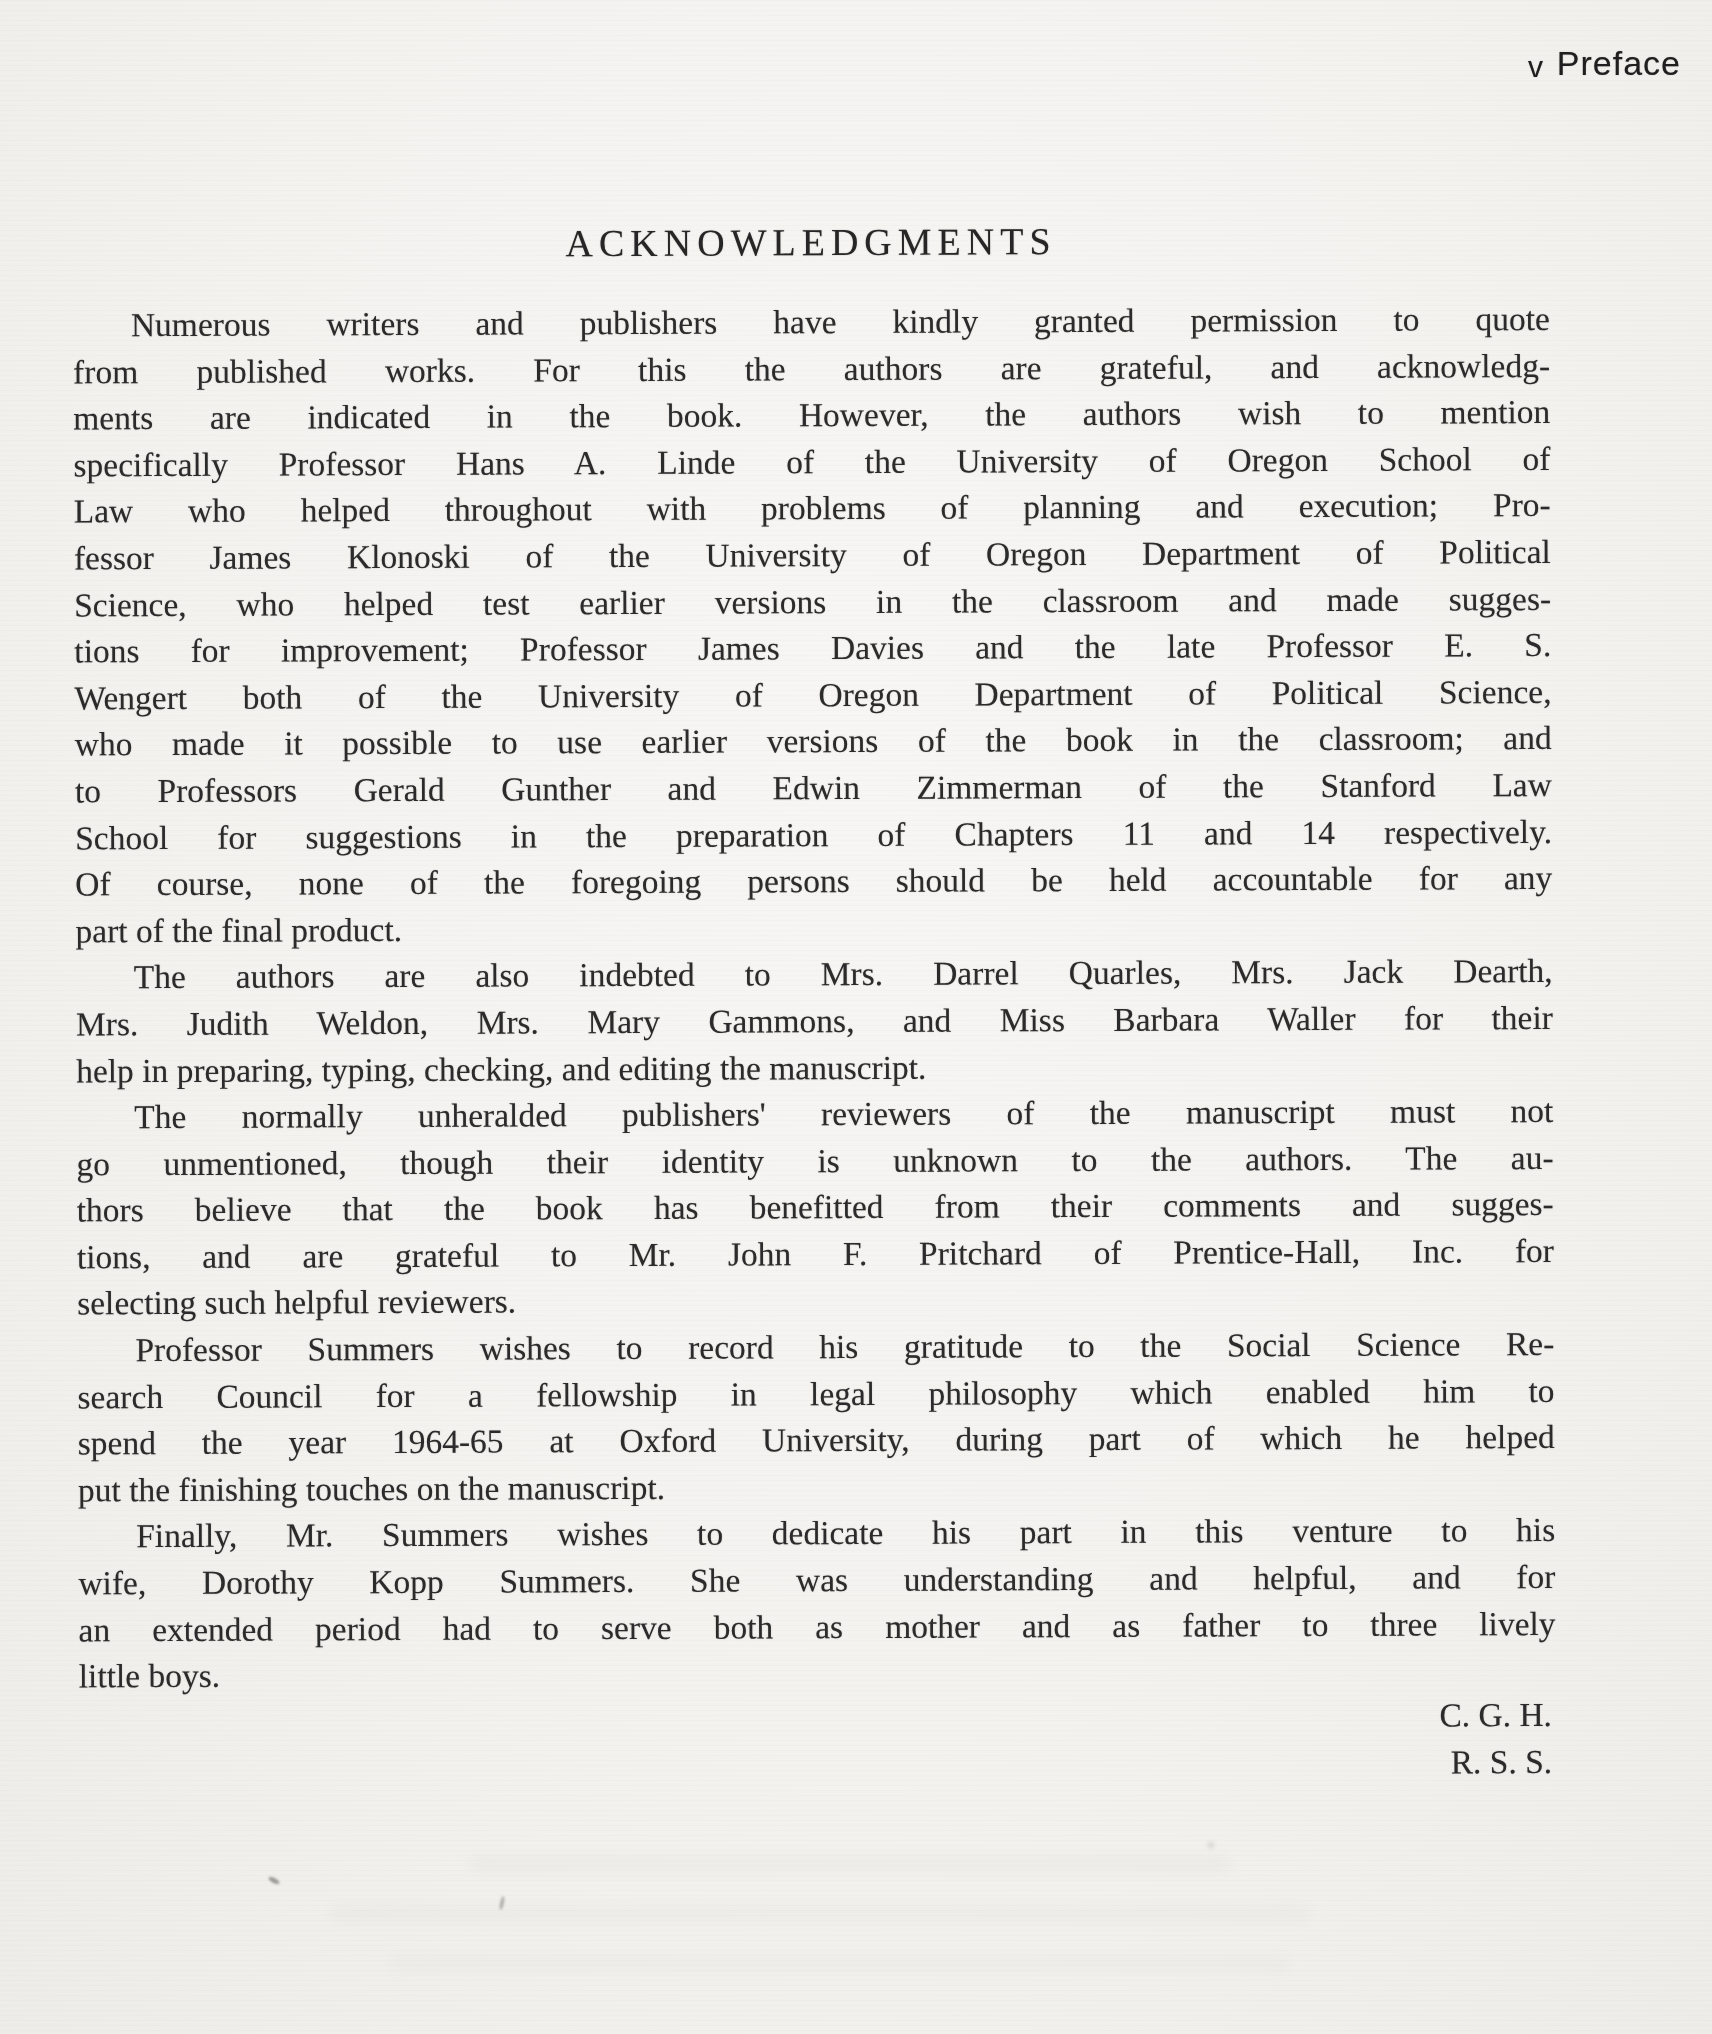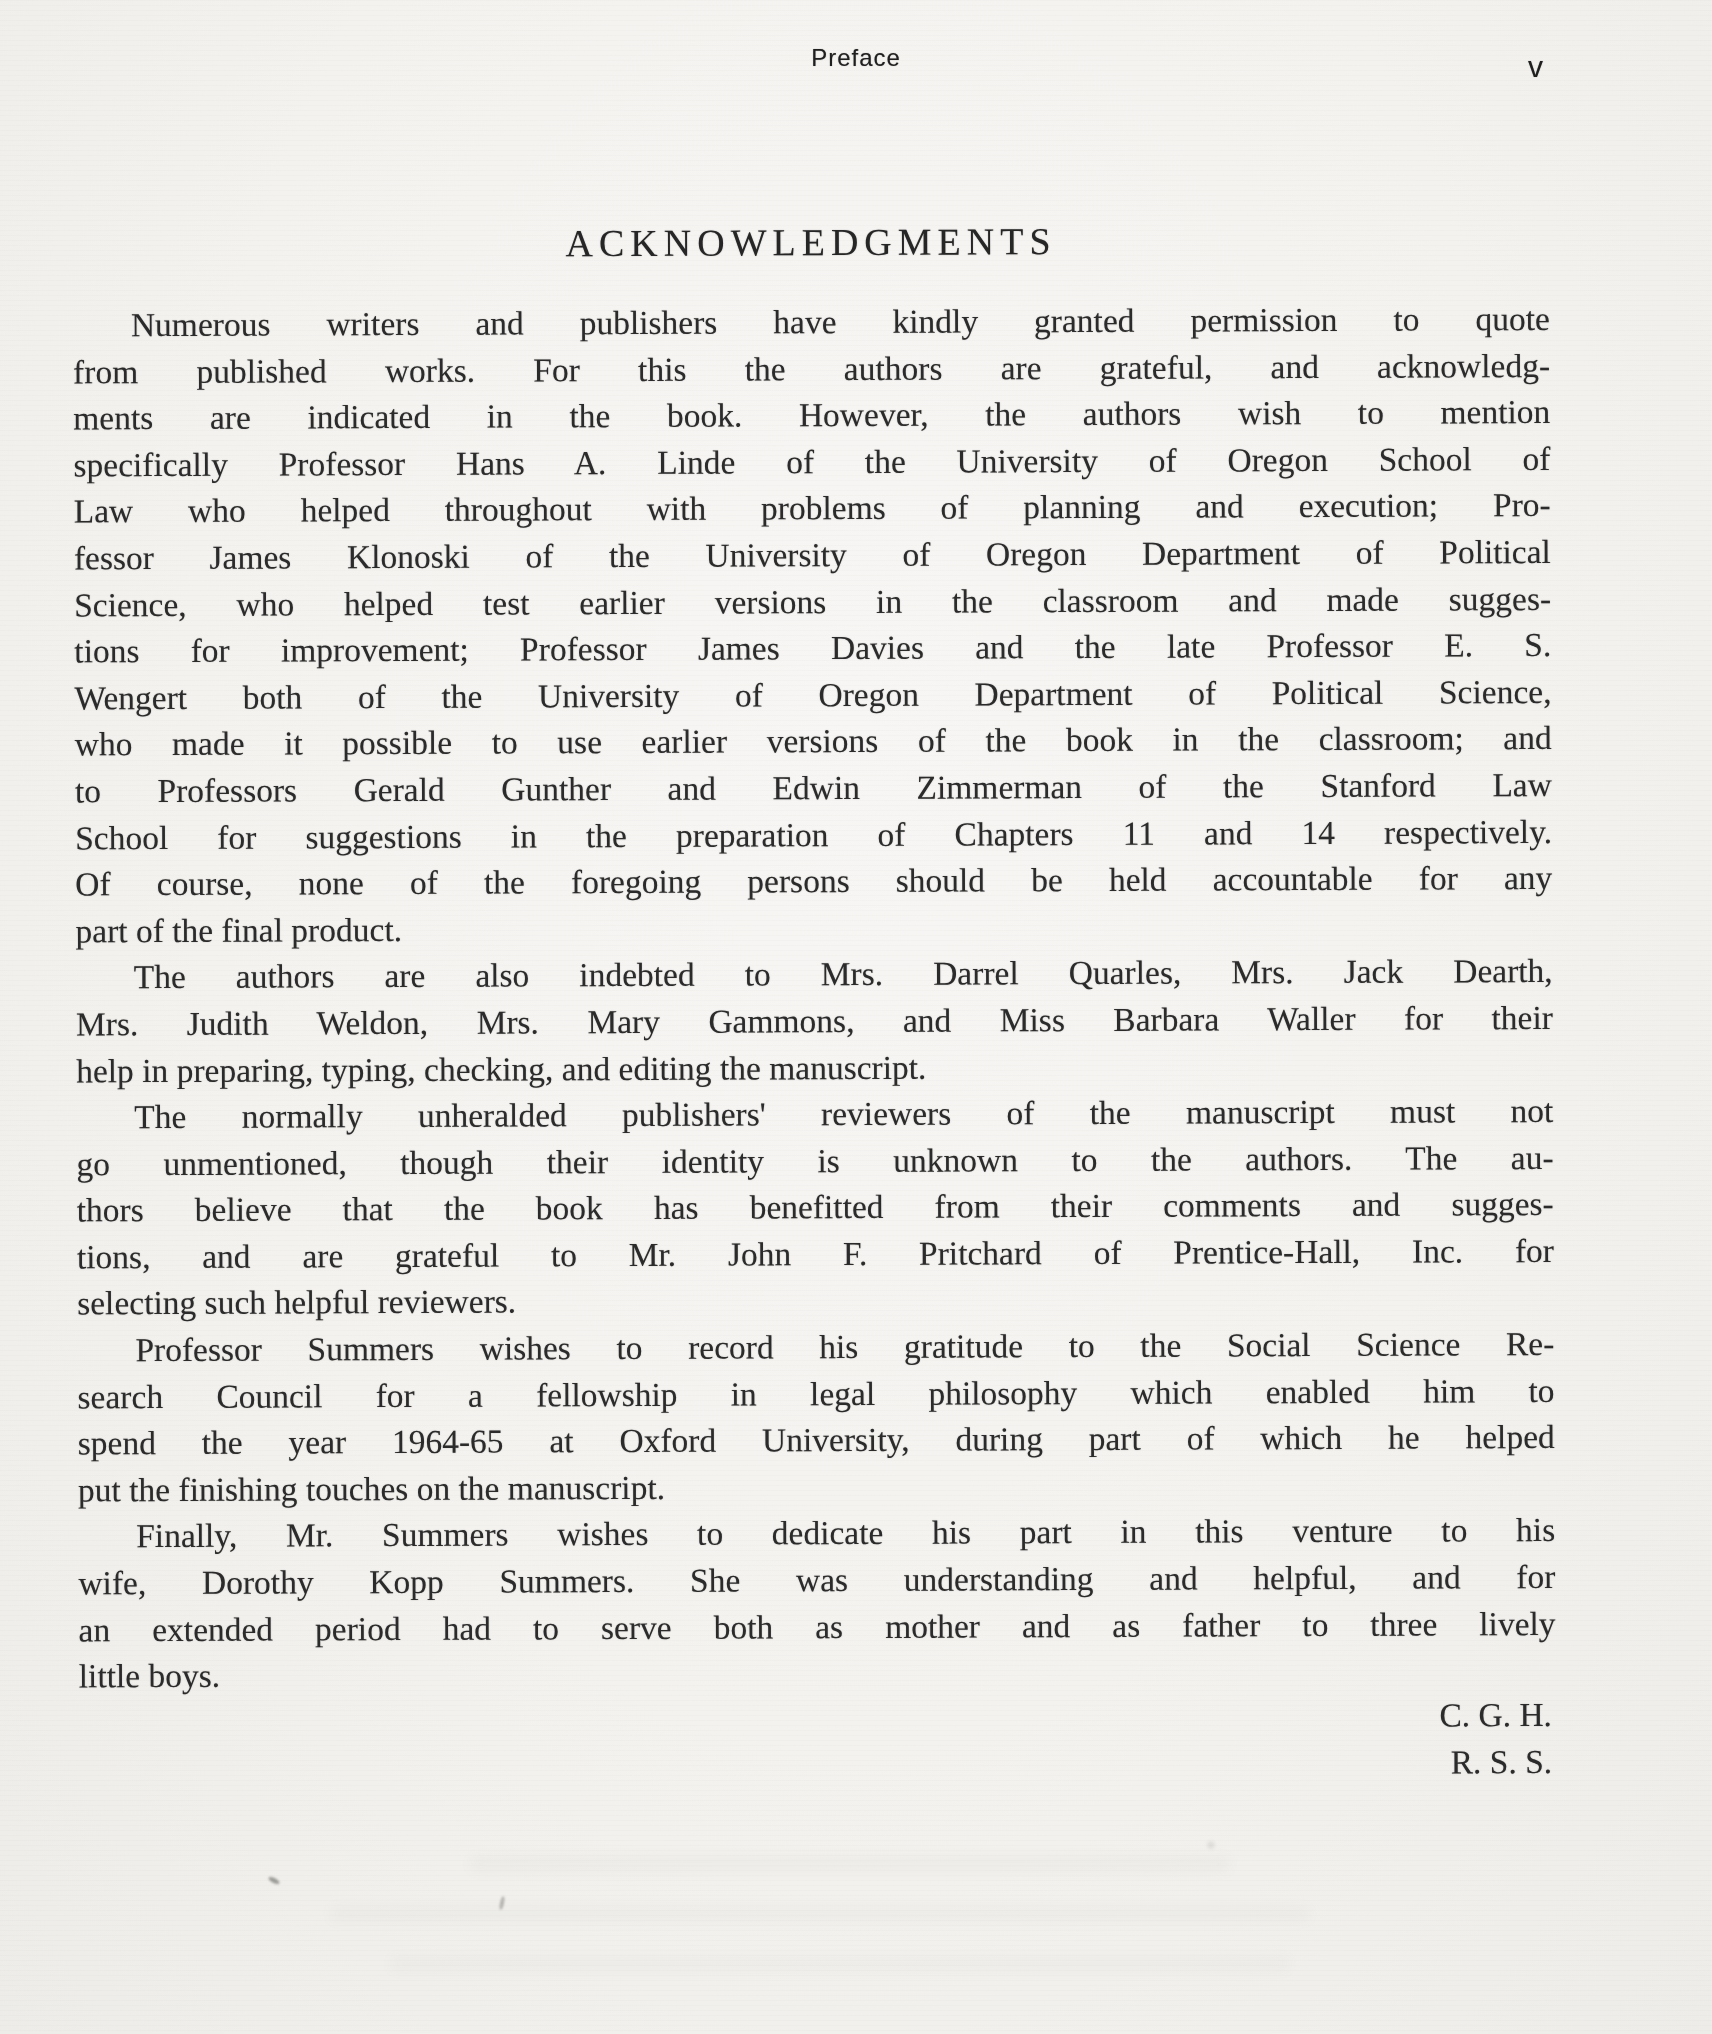--- a/index.html
+++ b/index.html
@@ -22,23 +22,23 @@
   
   .page::before{
     content:"";
     position:absolute;inset:0;
     background:repeating-linear-gradient(to bottom,
       rgba(120,120,115,0.028) 0 1px, rgba(0,0,0,0) 1px 5px);
     pointer-events:none;
   }
   .running-header{
     position:absolute;top:44px;left:31px;width:1650px;
-    text-align:center;
+    text-align:right;
     font-family:"Liberation Sans","DejaVu Sans",sans-serif;
-    font-size:24px;letter-spacing:1px;color:#1f1f1f;
+    font-size:34px;letter-spacing:1px;color:#1f1f1f;
     text-shadow:0 0 1px rgba(30,30,30,.45);
   }
   .page-number{
     position:absolute;top:50px;left:1528px;width:40px;
     font-family:"Liberation Sans","DejaVu Sans",sans-serif;
     font-size:30px;color:#1f1f1f;
     text-shadow:0 0 1px rgba(30,30,30,.45);
   }
   .content{
     position:absolute;inset:0;

